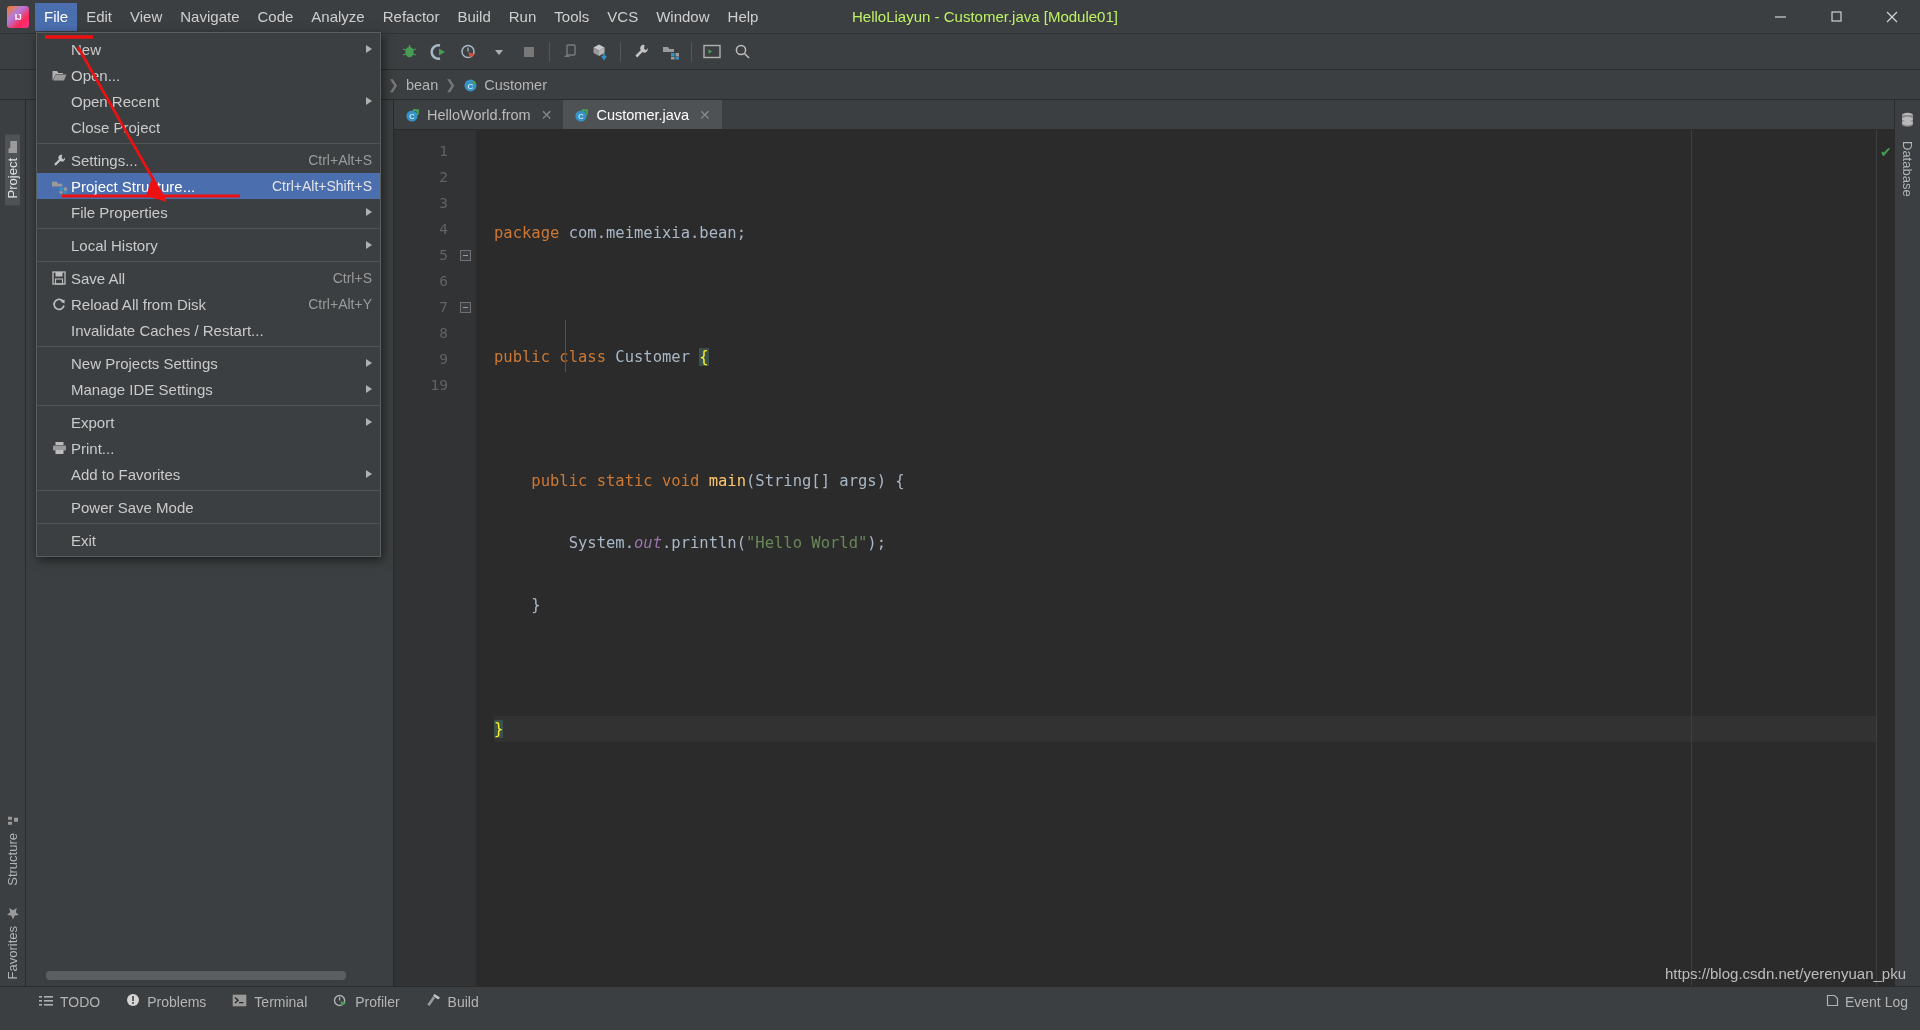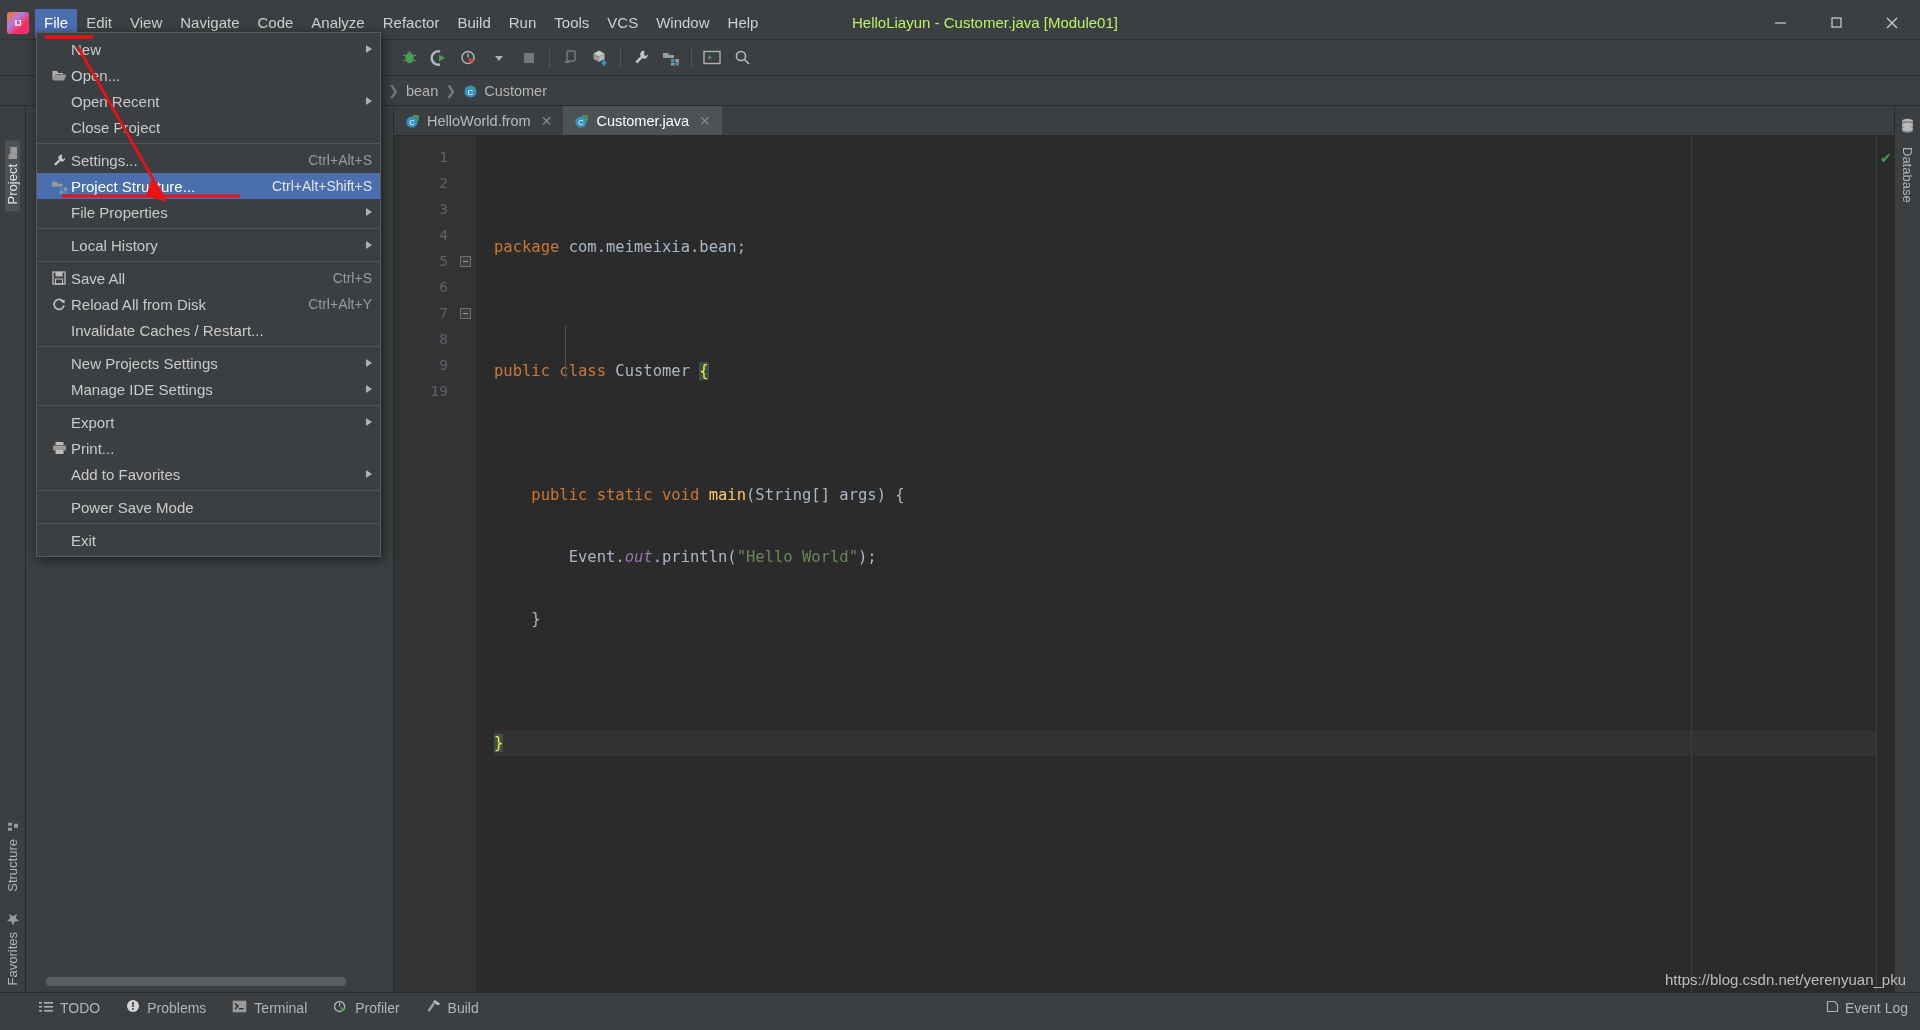--- a/index.html
+++ b/index.html
@@ -11,21 +11,20 @@
     color: #bbbbbb;
     -webkit-font-smoothing: antialiased;
   }
 
   
   .titlebar {
     height: 34px; background: #3c3f41;
     display: flex; align-items: center;
     position: relative;
     border-bottom: 1px solid #323232;
-    margin-top: 6px;
   }
   .ij-logo {
     width: 22px; height: 22px; margin: 0 6px 0 7px;
     border-radius: 3px; position: relative; flex: none;
     background: linear-gradient(135deg,#f97a12 0%, #b07ddd 38%, #fe2857 70%, #ff318c 100%);
   }
   .ij-logo::after {
     content:"IJ"; position:absolute; left:0; top:0; right:0; bottom:0;
     color:#fff; font-size:9px; font-weight:bold;
     display:flex; align-items:center; justify-content:center;
@@ -130,21 +129,21 @@
   .fold-box {
     position:absolute; left:4px; top:8px; width:11px; height:11px;
     border:1px solid #6e7174; background:#3c3f41;
   }
   .fold-box::after {
     content:""; position:absolute; left:2px; top:4px; width:5px; height:1px; background:#9b9b9b;
   }
   .code {
     flex: 1; position: relative; background: #2b2b2b;
     font-family: "DejaVu Sans Mono", monospace; font-size: 15.5px;
-    padding-top: 8px; padding-left: 18px; white-space: pre;
+    padding-left: 18px; white-space: pre;
   }
   .cline { height: 26px; line-height: 26px; }
   .cline.cur { background: #323232; }
   .k { color: #cc7832; }
   .s { color: #6a8759; }
   .f { color: #ffc66d; }
   .t { color: #a9b7c6; }
   .st { color: #9876aa; font-style: italic; }
   .brace-hl { background: #3b514d; color: #ffef28; }
   .indent-guide {
@@ -453,21 +452,21 @@
         </div>
       <div class="code">
         <div class="indent-guide" style="left:89px; top:190px; height:52px;"></div>
         <div class="vline" style="left:1215px;"></div>
 
         <div class="cline"><span class="k">package</span><span class="t"> com.meimeixia.bean;</span></div>
         <div class="cline"></div>
         <div class="cline"><span class="k">public</span> <span class="k">class</span> <span class="t">Customer</span> <span class="brace-hl">{</span></div>
         <div class="cline"></div>
         <div class="cline">    <span class="k">public</span> <span class="k">static</span> <span class="k">void</span> <span class="f">main</span><span class="t">(String[] args) {</span></div>
-        <div class="cline">        <span class="t">Event.</span><span class="st">out</span><span class="t">.println(</span><span class="s">"Hello World"</span><span class="t">);</span></div>
+        <div class="cline">        <span class="t">System.</span><span class="st">out</span><span class="t">.println(</span><span class="s">"Hello World"</span><span class="t">);</span></div>
         <div class="cline">    <span class="t">}</span></div>
         <div class="cline"></div>
         <div class="cline cur"><span class="brace-hl">}</span></div>
         <div class="cline"></div>
       </div>
       <div class="marker-bar">
         <span class="ok-check">✔</span>
       </div>
     </div>
   </div>

